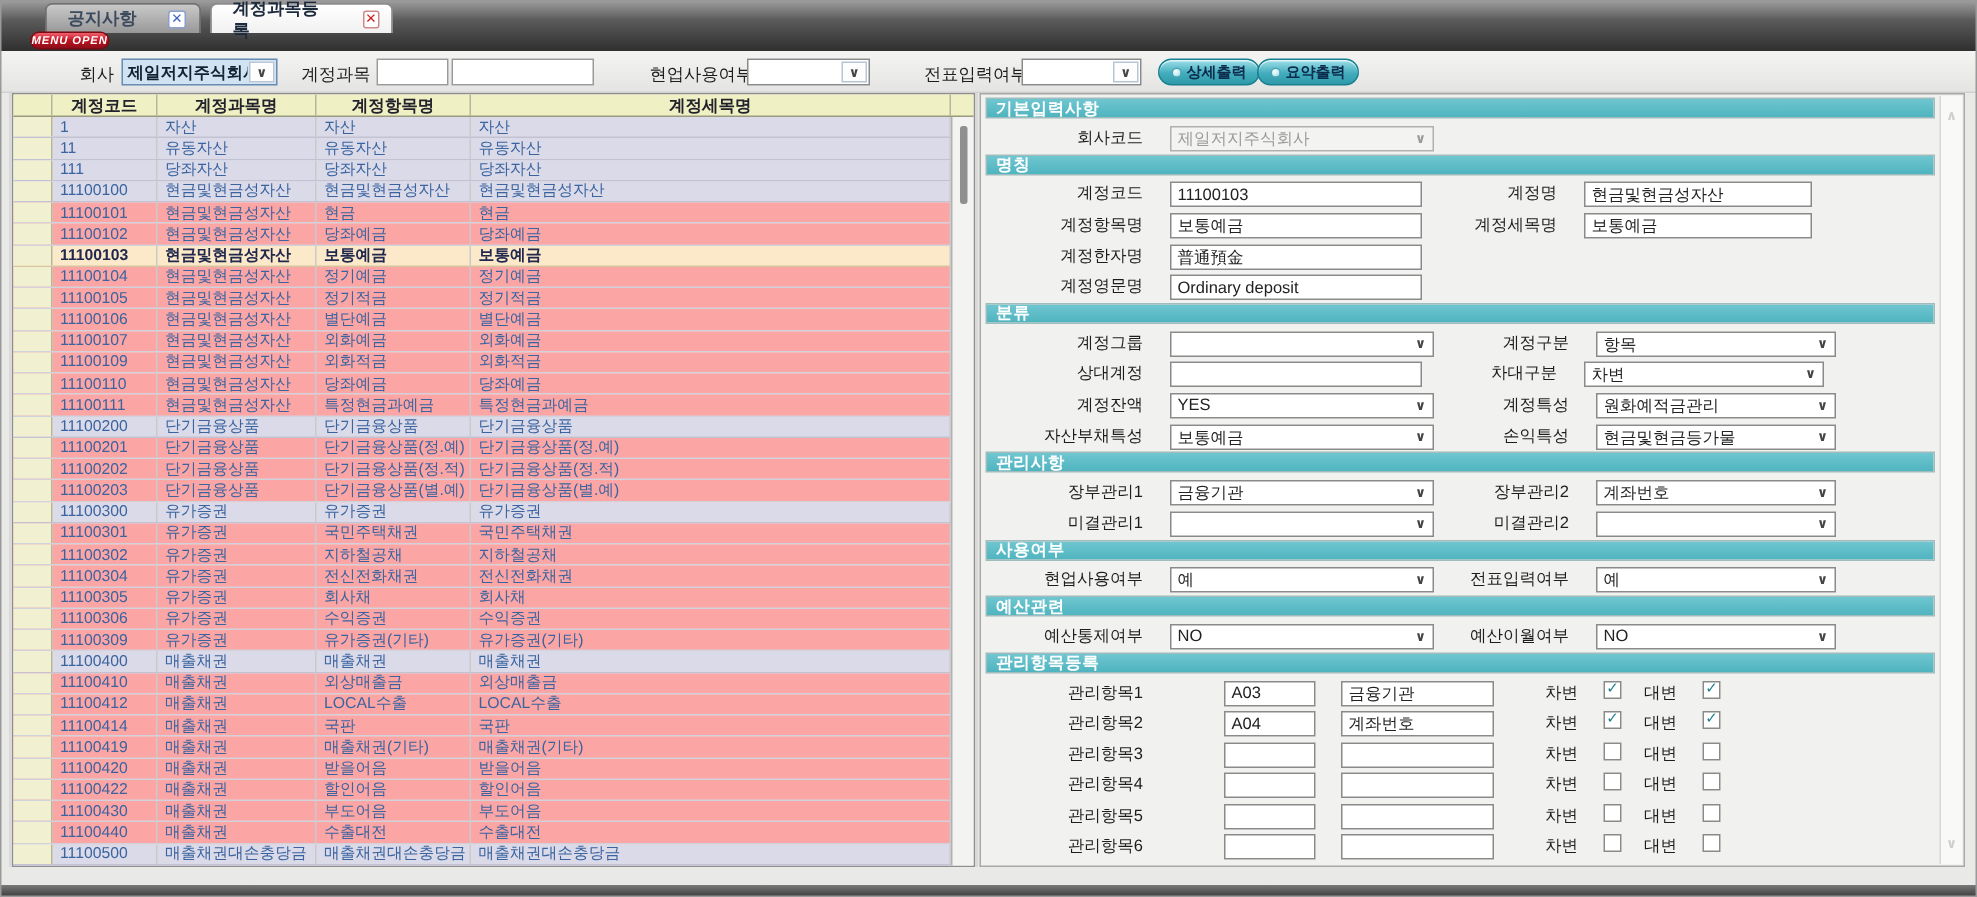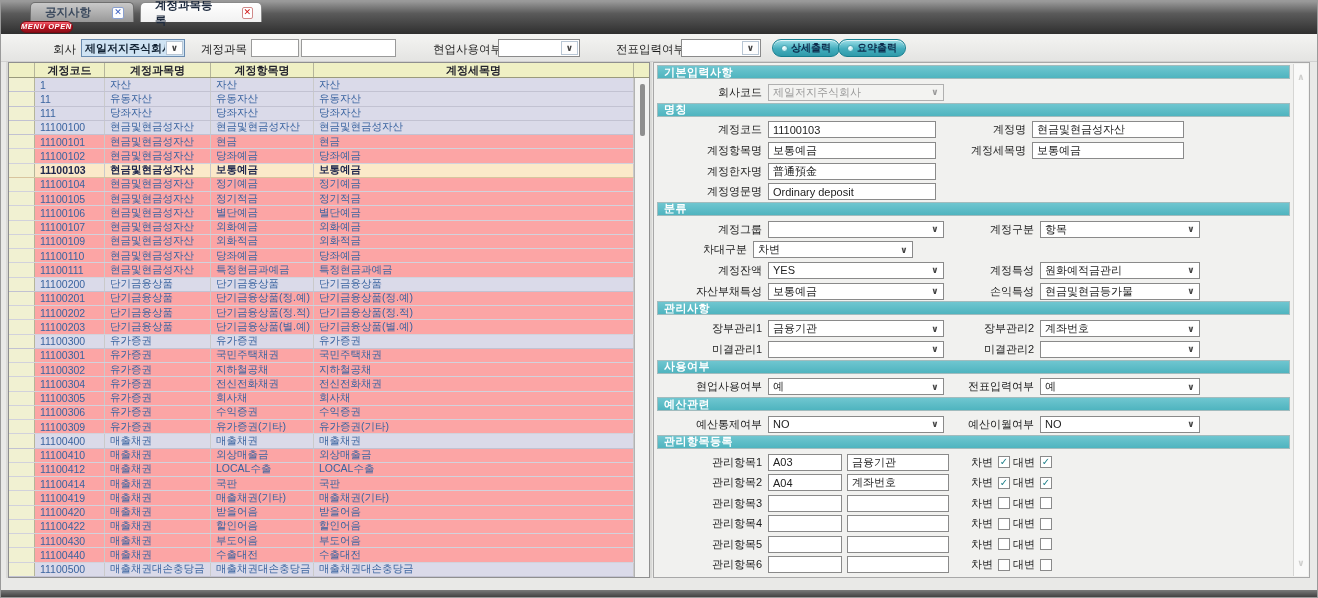--- a/index.html
+++ b/index.html
@@ -115,40 +115,40 @@
   .pscroll .up { top:8px; }
   .pscroll .down { bottom:8px; }
 
   .psec-h {
     height:14px; margin-bottom:3px;
     background: linear-gradient(#6fc6d0,#4fb4bf);
     border:1px solid #a2bcbe; color:#fff; font-weight:bold; font-size:11px;
     display:flex; align-items:center; padding-left:6px; letter-spacing:.5px;
   }
   .prow { height:20.6px; display:flex; align-items:center; }
-  .pfield { display:flex; align-items:center; min-width:0; }
+  .pfield { display:flex; min-width:0;gap:12px; }
   .plabel { width:105px; text-align:right; margin-right:6px; font-size:11px; color:#1d1d1d; white-space:nowrap; }
   .pfield.col2 .plabel { width:90px; }
   .pinput {
     height:17px; width:168px; background:#fff; border:1px solid #8a8a8a;
     font-size:11px; color:#222; display:flex; align-items:center; padding:0 4px;
     overflow:hidden; white-space:nowrap;
   }
   .pfield.col2 .pinput { width:152px; }
   .pselect {
     height:17px; width:176px; background:#fff; border:1px solid #8a8a8a;
     display:flex; align-items:center; overflow:hidden;
   }
   .pfield.col2 .pselect { width:160px; }
   .psel-text { flex:1; padding-left:4px; font-size:11px; color:#222; overflow:hidden; white-space:nowrap; }
   .psel-arrow { width:16px; align-self:stretch; display:flex; align-items:center; justify-content:center; font-size:9px; font-weight:bold; color:#444; }
   .pselect.disabled { background:#f3f3f1; border-color:#b0b0b0; }
   .pselect.disabled .psel-text { color:#9a9a9a; }
   .pselect.disabled .psel-arrow { color:#9a9a9a; }
-  .pinput.mcode { width:74px; margin-right:5px; }
+  .pinput.mcode { width:61px; margin-right:5px;margin-left:36px; }
   .pinput.mname { width:102px; }
   .cklabel { font-size:11px; color:#1d1d1d; margin-left:22px; margin-right:5px; }
   .cklabel.credit { margin-left:3px; }
   .ckbox {
     width:12px; height:12px; background:#fff; border:1px solid #8a8a8a;
     display:flex; align-items:center; justify-content:center;
     font-size:10px; line-height:1; color:#1f8089; font-weight:bold;
   }
 
   .bottom-bar { position:absolute; left:0; right:0; bottom:0; height:8px; background:linear-gradient(#7a7a7a,#3a3a3a); }
@@ -520,20 +520,24 @@
           </div>
           <div class="pfield col2">
             <span class="plabel">계정구분</span>
             <div class="pselect">
               <span class="psel-text">항목</span>
               <span class="psel-arrow">∨</span>
             </div>
           </div>
         </div>
         <div class="prow">
+          <div class="pfield col1">
+            <span class="plabel">상대계정</span>
+            <div class="pinput"></div>
+          </div>
           <div class="pfield col2">
             <span class="plabel">차대구분</span>
             <div class="pselect">
               <span class="psel-text">차변</span>
               <span class="psel-arrow">∨</span>
             </div>
           </div>
         </div>
         <div class="prow">
           <div class="pfield col1">

